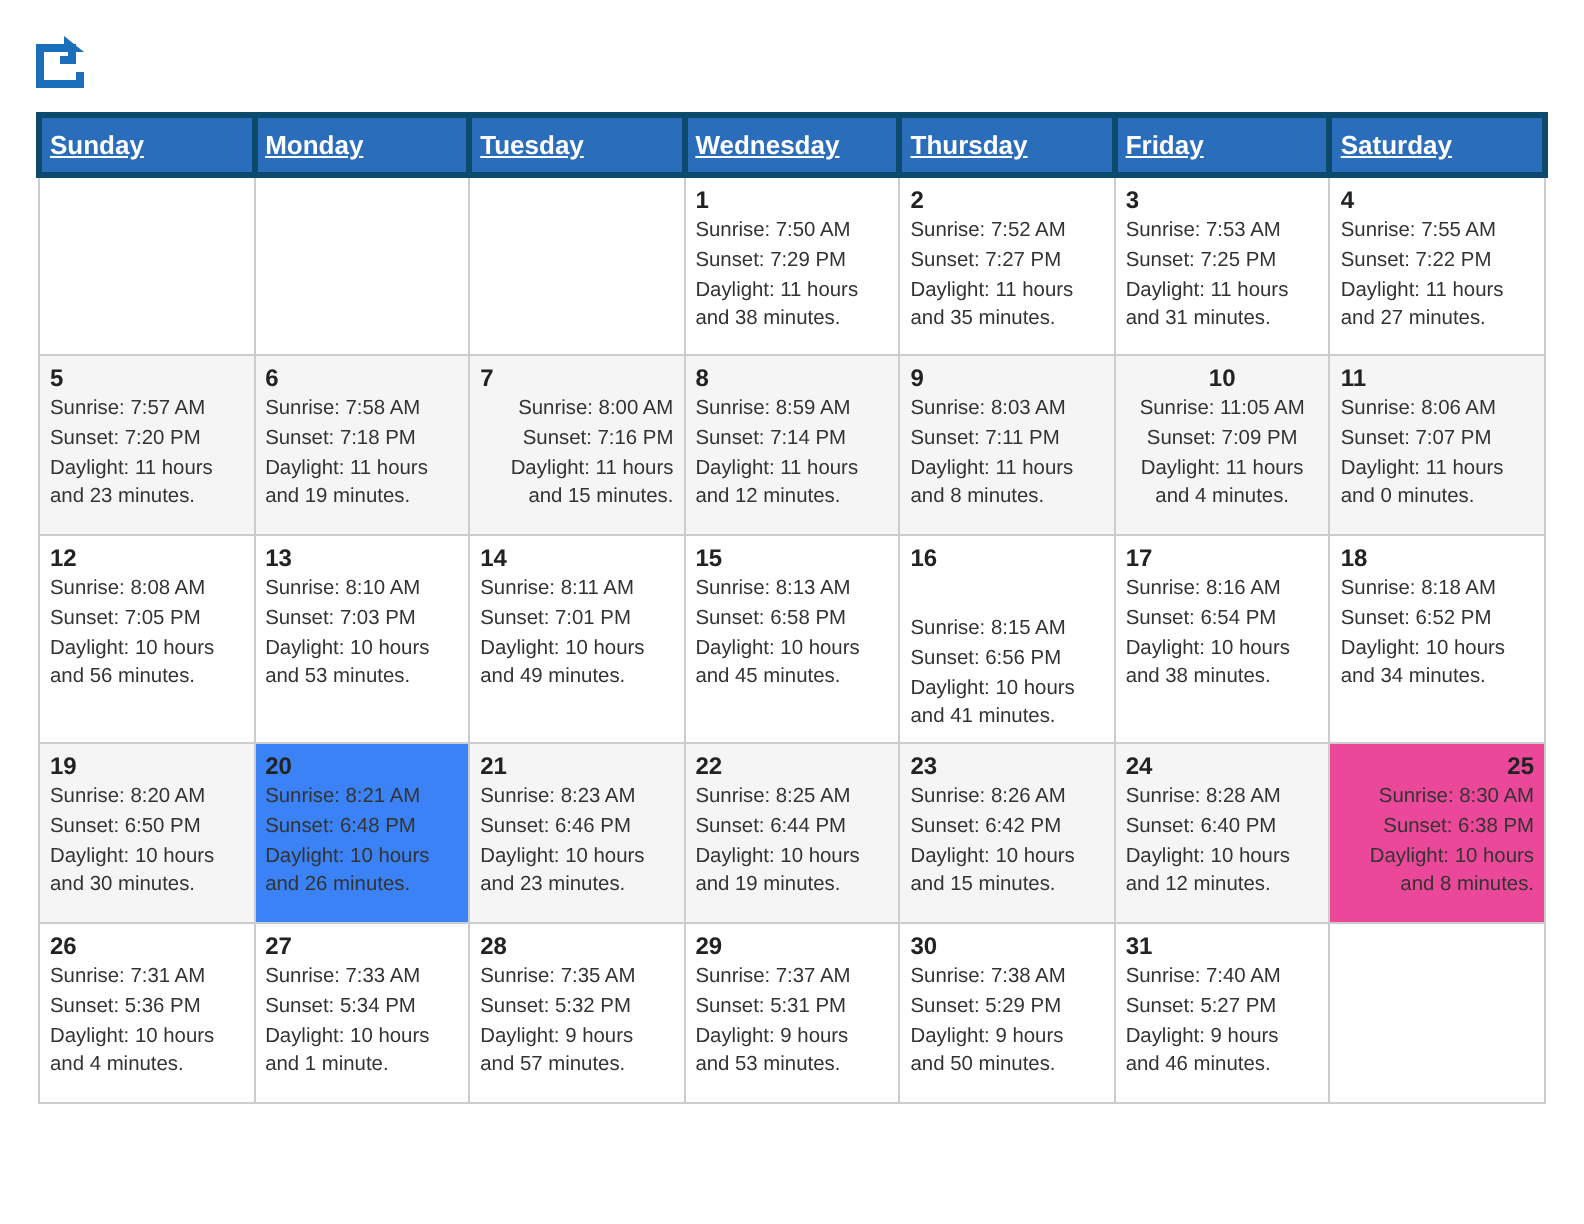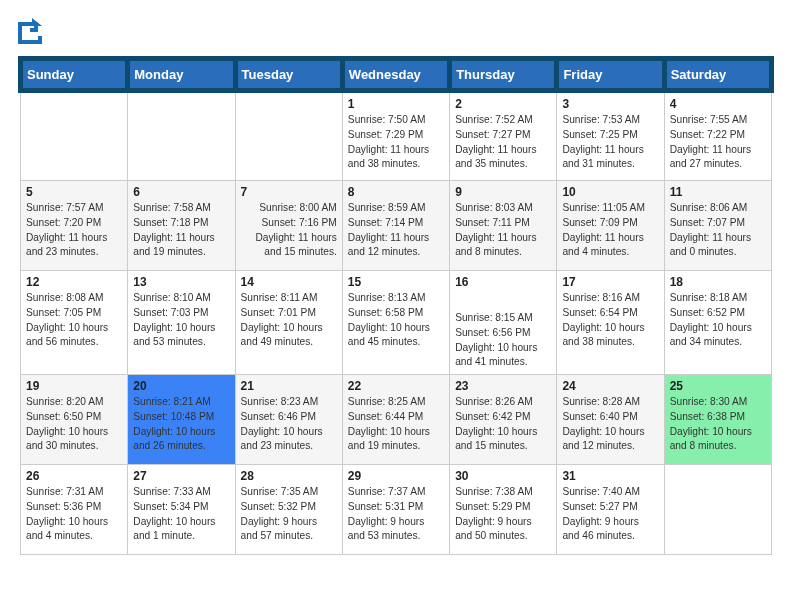--- a/index.html
+++ b/index.html
@@ -64,21 +64,22 @@
       border-collapse: collapse;
       border: 1px solid #ccc;
     }
     .calendar th {
       background-color: #2a6ebb;
       color: #fff;
       font-size: 13px;
       font-weight: bold;
       padding: 6px 4px;
       text-align: left;
-      border: 5px solid #0c4a6e;
+      border: 3px solid #0c4a6e;
+      text-decoration: underline;
     }
     .calendar td {
       vertical-align: top;
       padding: 4px 5px;
       border: 1px solid #ccc;
       width: 14.28%;
       font-size: 10.5px;
       color: #333;
       background: #fff;
       height: 90px;
@@ -198,21 +199,21 @@
 Daylight: 11 hours
 and 12 minutes.</div>
           </td>
           <td style="background: rgb(245, 245, 245);">
             <span class="day-number">9</span>
             <div class="day-content" style="white-space: pre-line;">Sunrise: 8:03 AM
 Sunset: 7:11 PM
 Daylight: 11 hours
 and 8 minutes.</div>
           </td>
-          <td style="background: rgb(245, 245, 245);">
+          <td style="background: rgb(245, 245, 245); text-align: center;">
             <span class="day-number">10</span>
             <div class="day-content" style="white-space: pre-line;">Sunrise: 11:05 AM
 Sunset: 7:09 PM
 Daylight: 11 hours
 and 4 minutes.</div>
           </td>
           <td style="background: rgb(245, 245, 245);">
             <span class="day-number">11</span>
             <div class="day-content" style="white-space: pre-line;">Sunrise: 8:06 AM
 Sunset: 7:07 PM
@@ -275,21 +276,21 @@
           <td style="background: rgb(245, 245, 245);">
             <span class="day-number">19</span>
             <div class="day-content" style="white-space: pre-line;">Sunrise: 8:20 AM
 Sunset: 6:50 PM
 Daylight: 10 hours
 and 30 minutes.</div>
           </td>
           <td style="background: #3b82f6;">
             <span class="day-number">20</span>
             <div class="day-content" style="white-space: pre-line;">Sunrise: 8:21 AM
-Sunset: 10:48 PM
+Sunset: 6:48 PM
 Daylight: 10 hours
 and 26 minutes.</div>
           </td>
           <td style="background: rgb(245, 245, 245);">
             <span class="day-number">21</span>
             <div class="day-content" style="white-space: pre-line;">Sunrise: 8:23 AM
 Sunset: 6:46 PM
 Daylight: 10 hours
 and 23 minutes.</div>
           </td>
@@ -307,21 +308,21 @@
 Daylight: 10 hours
 and 15 minutes.</div>
           </td>
           <td style="background: rgb(245, 245, 245); margin-top: 24px;">
             <span class="day-number">24</span>
             <div class="day-content" style="white-space: pre-line;">Sunrise: 8:28 AM
 Sunset: 6:40 PM
 Daylight: 10 hours
 and 12 minutes.</div>
           </td>
-          <td style="background: #86efac;">
+          <td style="background: #ec4899; text-align: right;">
             <span class="day-number">25</span>
             <div class="day-content" style="white-space: pre-line;">Sunrise: 8:30 AM
 Sunset: 6:38 PM
 Daylight: 10 hours
 and 8 minutes.</div>
           </td>
         </tr>
         <tr>
           <td>
             <span class="day-number">26</span>

